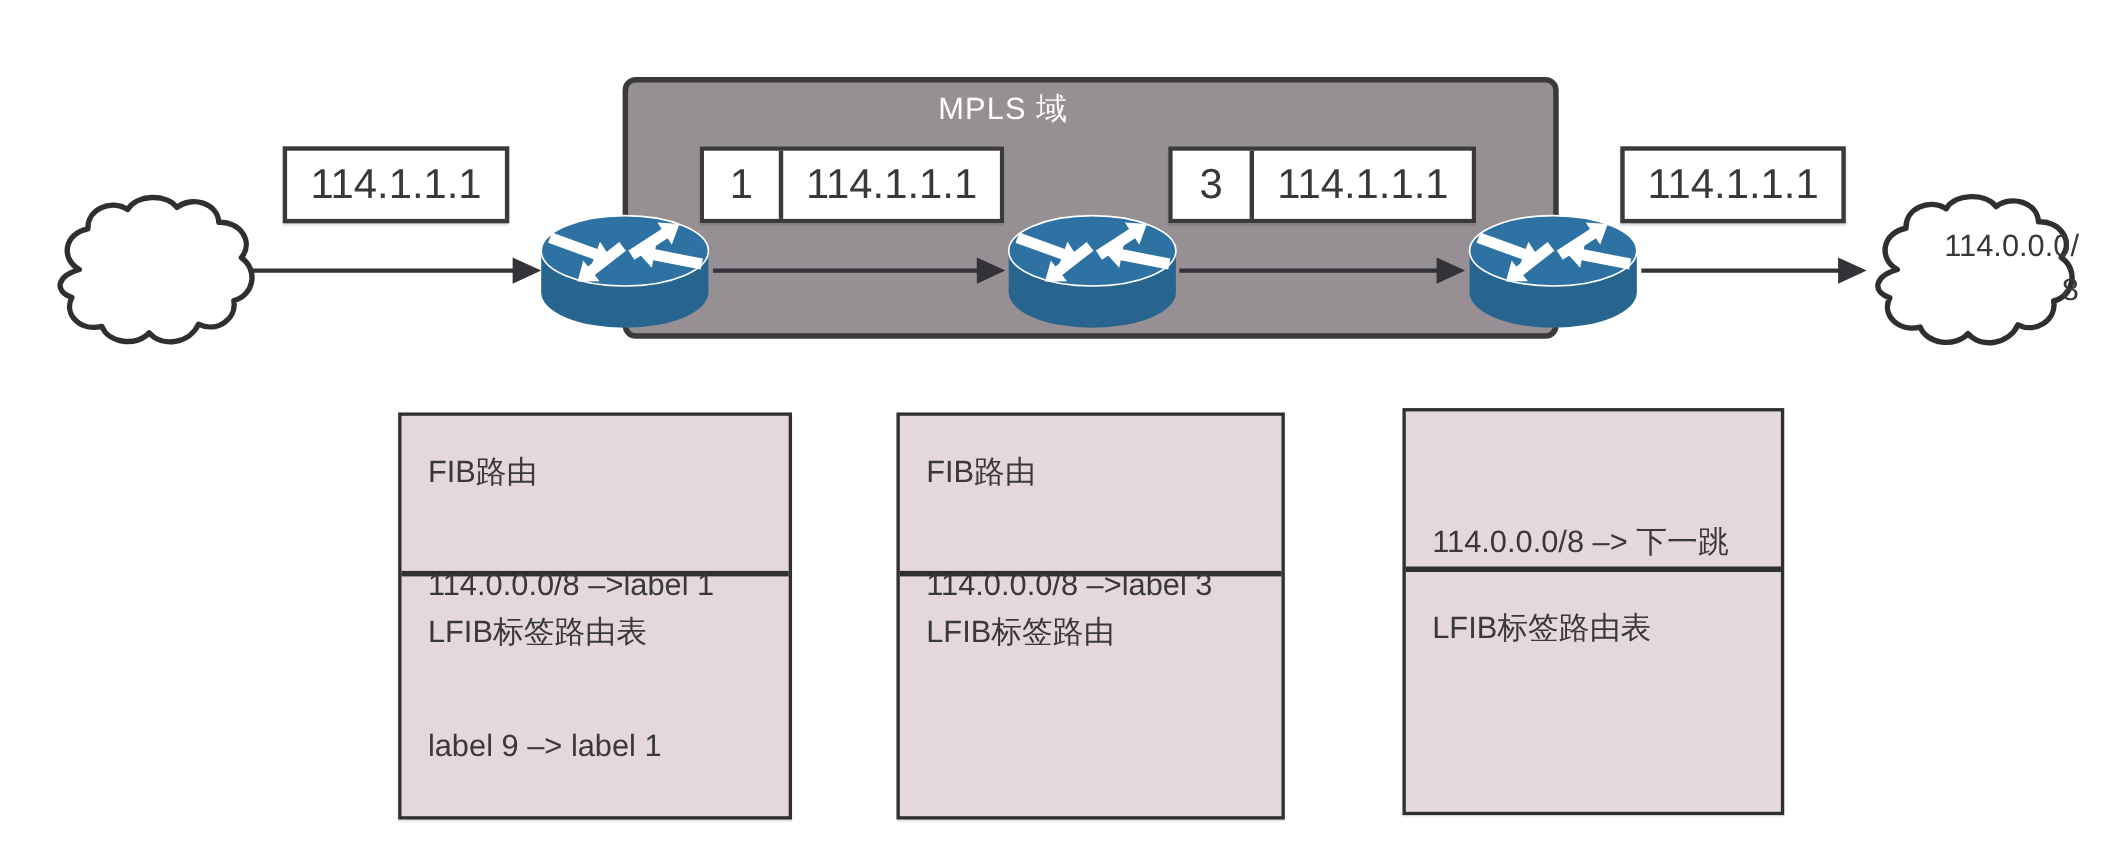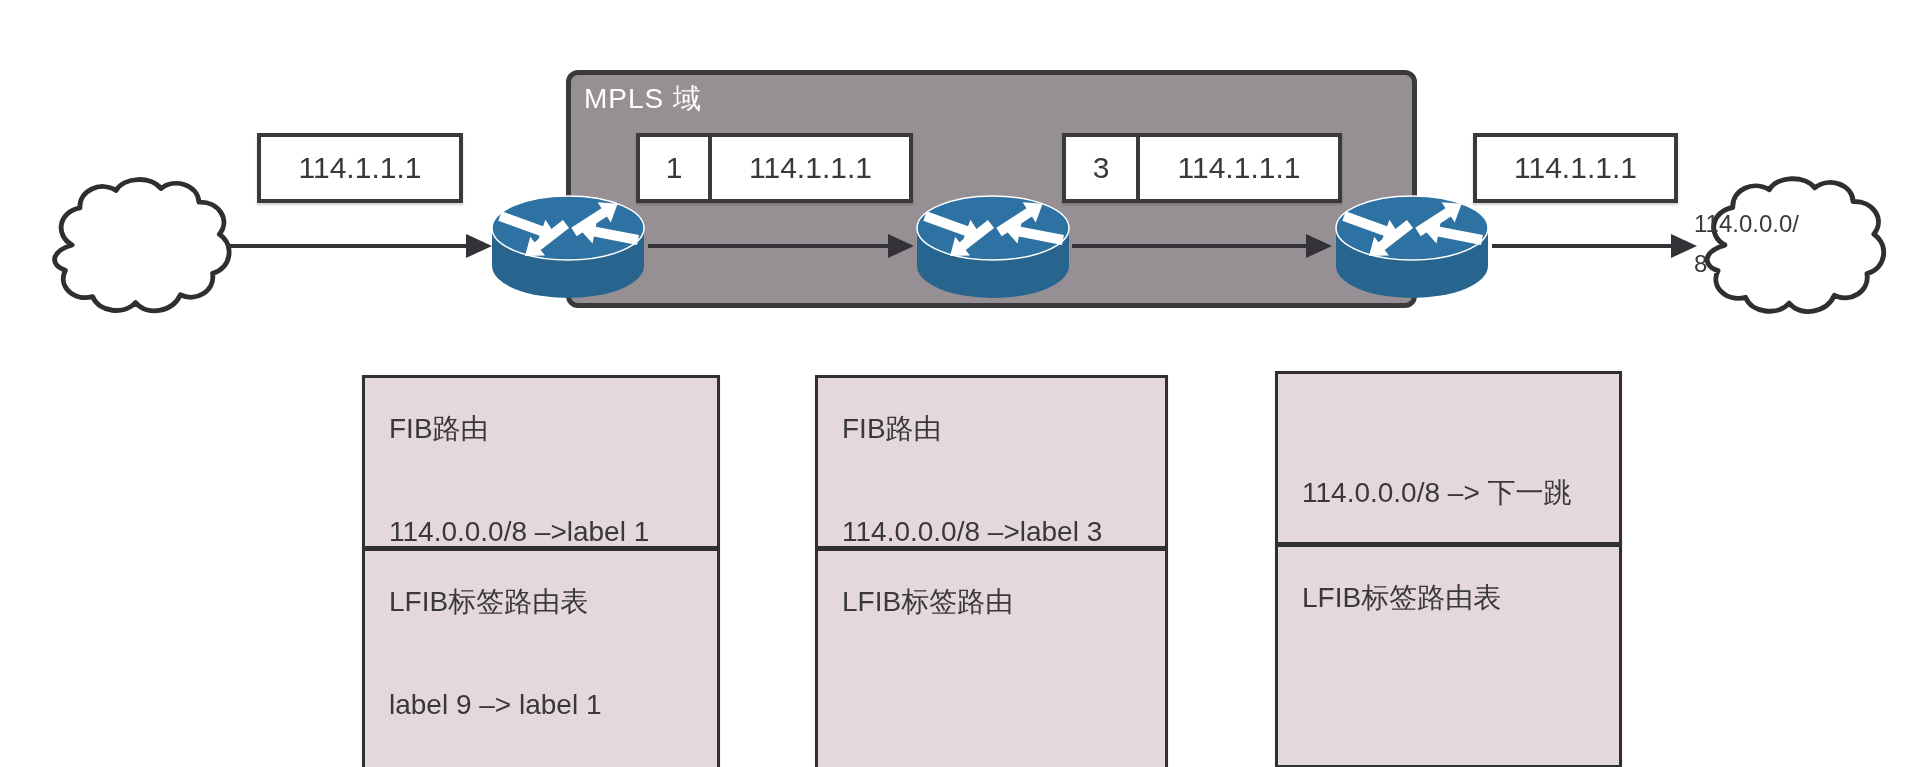--- a/index.html
+++ b/index.html
@@ -10,53 +10,53 @@
     --text:#39383a; --title-text:#ffffff;
   }
   html,body{margin:0;padding:0;background:#ffffff;}
   body{font-family:"Liberation Sans","DejaVu Sans",sans-serif;color:var(--text);}
   .canvas{position:relative;width:1920px;height:767px;background:#ffffff;overflow:hidden;}
 
   
   .mpls-box{position:absolute;left:566px;top:70px;width:851px;height:238px;
     box-sizing:border-box;background:var(--mpls-fill);
     border:5px solid var(--mpls-border);border-radius:12px;}
-  .mpls-title{position:absolute;left:584px;top:80px;width:700px;
+  .mpls-title{position:absolute;left:562px;top:80px;width:700px;text-align:center;
     color:var(--title-text);font-size:28px;letter-spacing:1px;}
 
   
   .pkt{position:absolute;top:133px;height:70px;box-sizing:border-box;display:flex;
     background:#ffffff;border:4px solid var(--box-border);
     box-shadow:0 2px 2px rgba(0,0,0,0.18);}
   .pkt .cell{display:flex;align-items:center;justify-content:center;
-    font-size:30px;color:var(--text);height:100%;box-sizing:border-box;}
+    font-size:38px;color:var(--text);height:100%;box-sizing:border-box;}
   .pkt .cell.lbl{border-right:4px solid var(--box-border);}
   .pkt1{left:257px;width:206px;}
   .pkt2{left:636px;width:277px;}
   .pkt2 .lbl{width:72px;}  .pkt2 .ip{flex:1;}
   .pkt3{left:1062px;width:280px;}
   .pkt3 .lbl{width:74px;}  .pkt3 .ip{flex:1;}
   .pkt4{left:1473px;width:205px;}
   .pkt1 .cell,.pkt4 .cell{width:100%;}
 
   
   .cloud{position:absolute;}
-  .cloud-text{position:absolute;left:1694px;top:204px;width:196px;text-align:left;
-    font-size:24px;line-height:40px;color:var(--text);}
+  .cloud-text{position:absolute;left:1694px;top:204px;width:196px;text-align:right;
+    font-size:28px;line-height:40px;color:var(--text);}
   .router{position:absolute;width:164px;height:112px;}
   .r1{left:486px;top:190px;} .r2{left:911px;top:190px;} .r3{left:1330px;top:190px;}
   .flow{position:absolute;top:230px;height:32px;}
   .fl1{left:226px;} .fl2{left:648px;} .fl3{left:1072px;} .fl4{left:1492px;}
 
   
   .ftable{position:absolute;top:375px;box-sizing:border-box;
     background:var(--table-fill);border:3px solid var(--table-border);
     box-shadow:0 2px 2px rgba(0,0,0,0.15);}
   .t1{left:362px;width:358px;} .t2{left:815px;width:353px;} .t3{left:1275px;top:371px;width:347px;}
-  .frow{box-sizing:border-box;padding:32px 10px 0 24px;height:173px;}
+  .frow{box-sizing:border-box;padding:32px 10px 0 24px;height:146px;}
   .frow.top{border-bottom:5px solid var(--table-border);}
   .frow.bot{height:218px;}
   .frow .line1{font-size:28px;}
   .frow .line2{font-size:28px;margin-top:68px;}
 </style>
 </head>
 <body>
 
 <div class="canvas">
 

